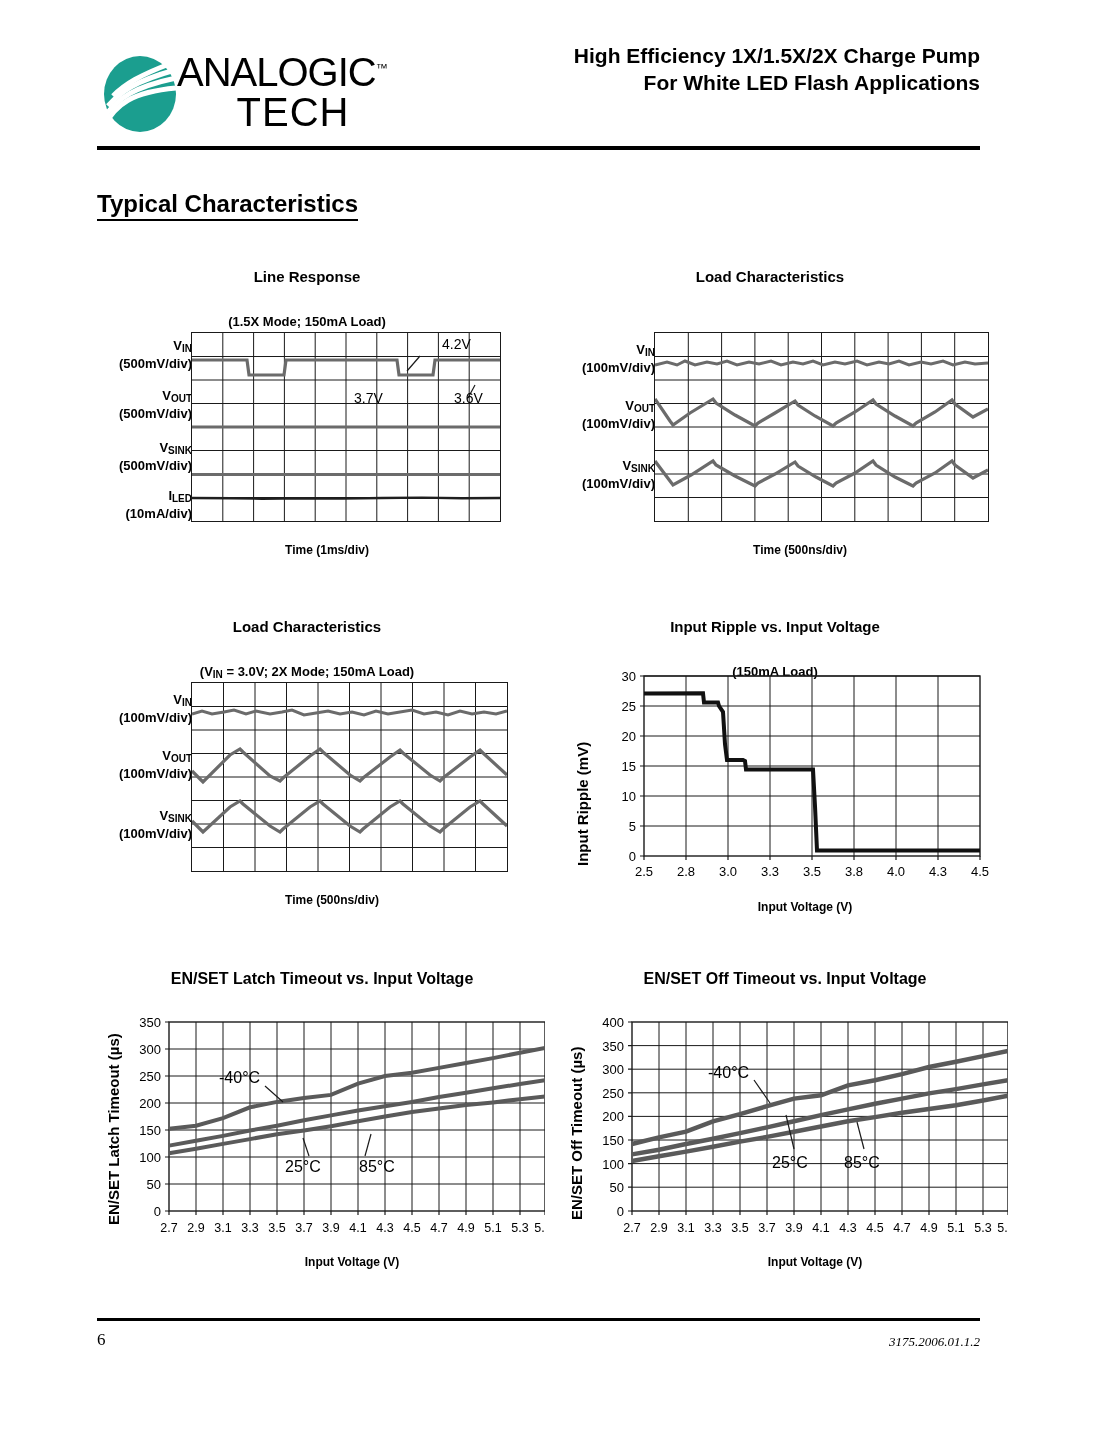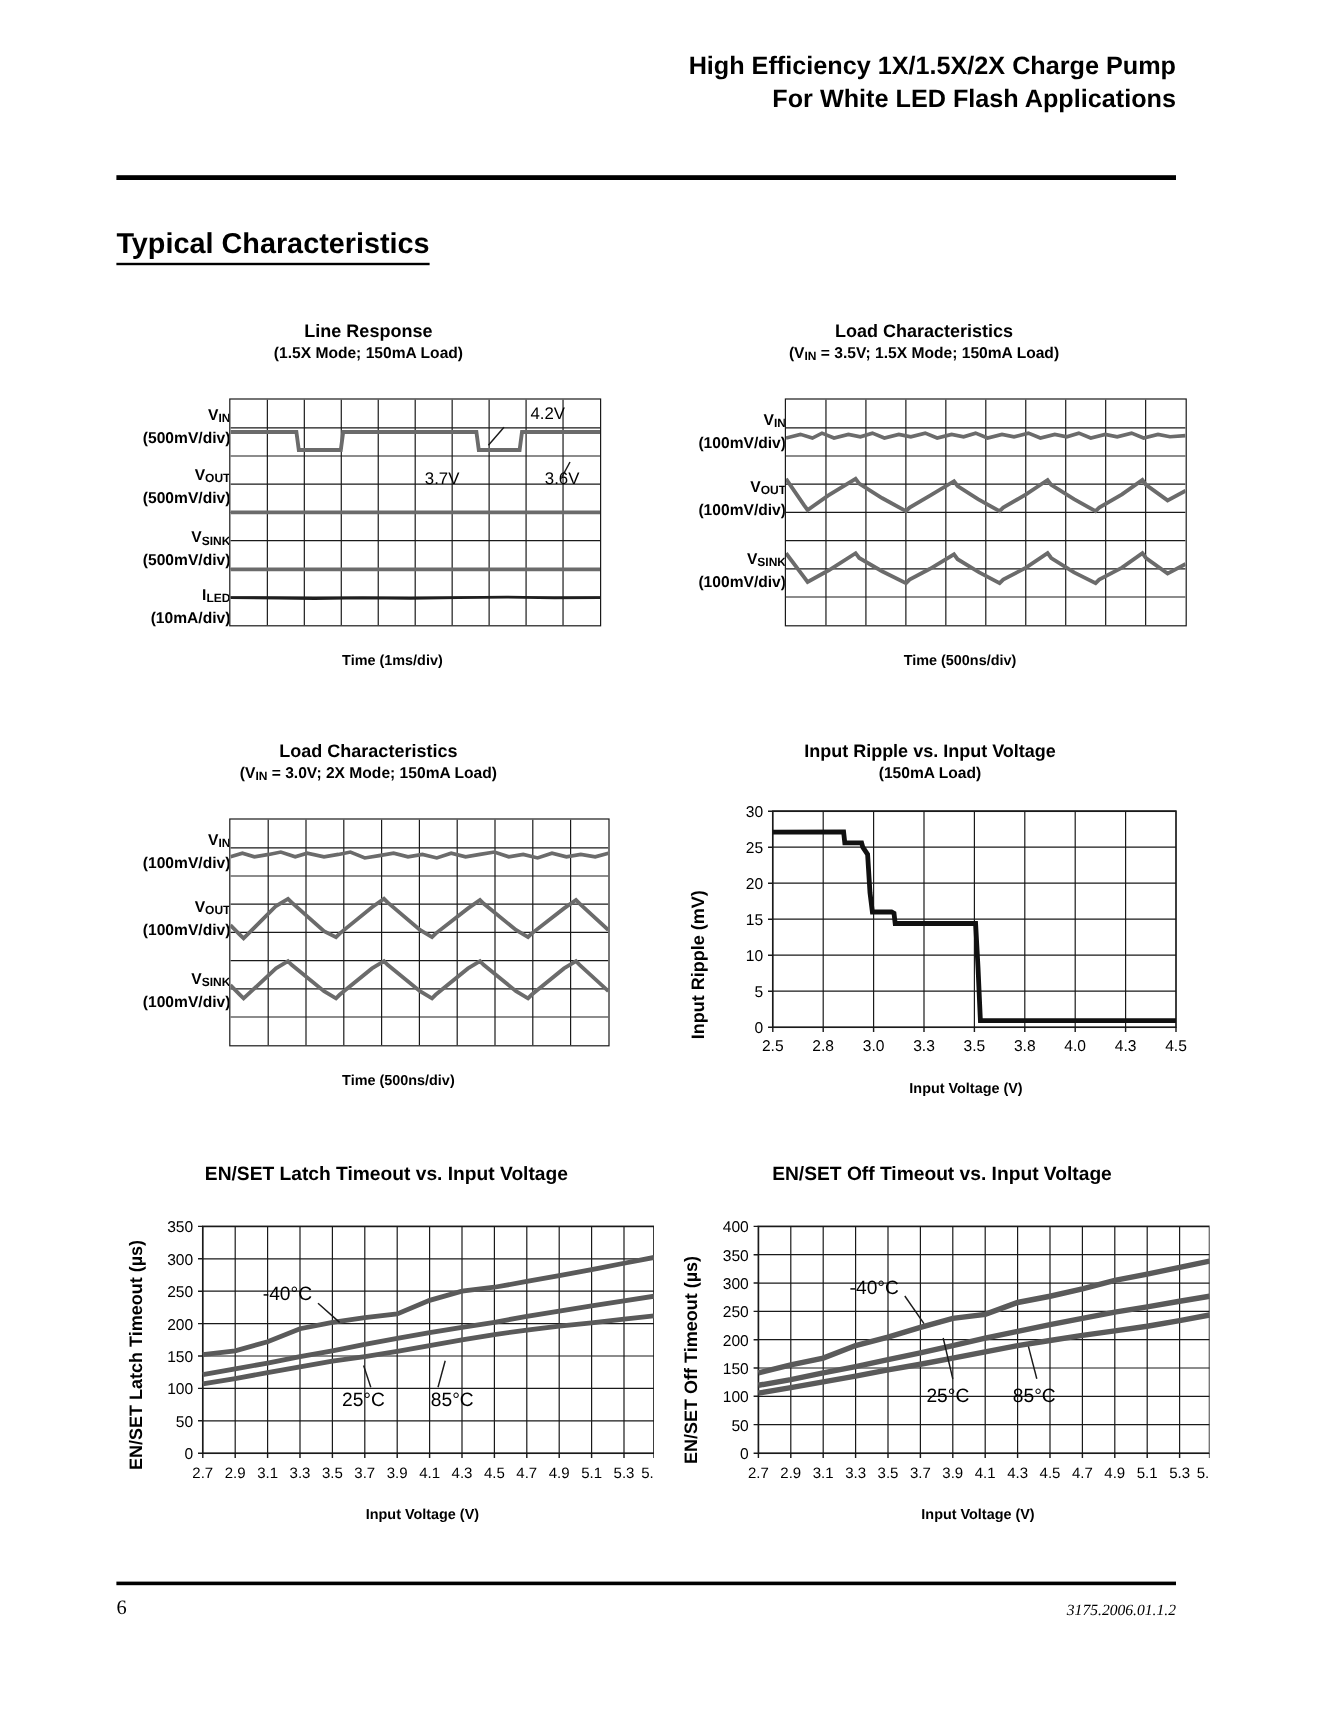--- a/index.html
+++ b/index.html
@@ -23,21 +23,21 @@
 
   
   .sect-title{position:absolute;left:97px;top:190px;font-size:24px;font-weight:bold;
     border-bottom:2px solid #000;padding-bottom:1px;}
   .sect-cond{position:absolute;left:97px;top:224px;font-size:16px;}
   sub{font-size:10px;vertical-align:-2px;}
 
   
   .chart{position:absolute;}
   .c-title{text-align:center;font-size:15px;font-weight:bold;line-height:18px;}
-  .c-sub{text-align:center;font-size:13px;font-weight:bold;line-height:16px;}
+  .c-sub{text-align:center;font-size:13px;font-weight:bold;line-height:16px;margin-top:28px;}
   .c-foot{text-align:center;font-size:12px;font-weight:bold;}
 
   
   .scope{position:absolute;border:1px solid #1a1a1a;background:#fff;}
   .scope svg{display:block;}
   .scope-labels{position:absolute;text-align:right;font-size:13px;font-weight:bold;line-height:15px;}
   .slab{position:absolute;right:0;text-align:right;white-space:nowrap;}
 
   
   .xy{position:absolute;}
@@ -50,20 +50,33 @@
   .pg{position:absolute;left:97px;top:1330px;font-size:17px;font-family:"Liberation Serif",serif;}
   .docid{position:absolute;right:125px;top:1334px;font-size:13px;font-style:italic;
     font-family:"Liberation Serif",serif;margin-left:24px;}
 </style>
 </head>
 <body>
 
 <div class="page">
 
   <div class="header">
+    <div class="logo-wrap">
+      <svg class="logo-mark" viewBox="0 0 76 80">
+        <ellipse cx="38" cy="40" rx="36" ry="38" fill="#1b9e8f"></ellipse>
+        <path d="M2 72 C14 50 30 38 74 34" stroke="#fff" stroke-width="5" fill="none"></path>
+        <path d="M3 62 C16 44 32 33 74 24" stroke="#fff" stroke-width="5" fill="none"></path>
+        <path d="M6 52 C19 37 34 27 73 16" stroke="#fff" stroke-width="5" fill="none"></path>
+        <path d="M11 42 C23 30 38 21 70 9" stroke="#fff" stroke-width="5" fill="none"></path>
+      </svg>
+      <div class="logo-text">
+        <div class="logo-word1"><span>ANALOGIC</span><span class="logo-tm">™</span></div>
+        <div class="logo-word2">TECH</div>
+      </div>
+    </div>
     <div class="head-right">
       <div class="head-sub">High Efficiency 1X/1.5X/2X Charge Pump</div>
       <div class="head-sub">For White LED Flash Applications</div>
     </div>
   </div>
   <div class="rule-top"></div>
 
   <div class="sect-title">Typical Characteristics</div>
 
   <div class="chart" style="left:97px;top:268px;width:420px;">
@@ -95,23 +108,20 @@
         <text x="162" y="70" font-size="14" font-family="Liberation Sans, sans-serif" fill="#000">3.7V</text>
         <text x="250" y="16" font-size="14" font-family="Liberation Sans, sans-serif" fill="#000">4.2V</text>
         <text x="262" y="70" font-size="14" font-family="Liberation Sans, sans-serif" fill="#000">3.6V</text>
       </svg>
     </div>
     <div class="c-foot" style="position:absolute;left:60px;top:275px;width:340px;">Time (1ms/div)</div>
   </div>
 
   <div class="chart" style="left:560px;top:268px;width:420px;">
     <div class="c-title">Load Characteristics</div>
-    <div class="c-sub">
-      (V<sub>IN</sub> = 3.5V; 1.5X Mode; 150mA Load)
-    </div>
     <div class="scope-labels" style="left:0;top:62px;width:95px;height:195px;">
       <div class="slab" style="top:12px;"><b>V<sub>IN</sub></b><br><b>(100mV/div)</b></div>
       <div class="slab" style="top:68px;"><b>V<sub>OUT</sub></b><br><b>(100mV/div)</b></div>
       <div class="slab" style="top:128px;"><b>V<sub>SINK</sub></b><br><b>(100mV/div)</b></div>
     </div>
     <div class="scope" style="left:94px;top:64px;width:333px;height:188px;">
       <svg width="333" height="188" viewBox="0 0 333 188">
         <g stroke="#1a1a1a" stroke-width="1" fill="none">
           <path d="M33.3 0V188 M66.6 0V188 M99.9 0V188 M133.2 0V188 M166.5 0V188 M199.8 0V188 M233.1 0V188 M266.4 0V188 M299.7 0V188"></path>
           <path d="M0 23.5H333 M0 47H333 M0 70.5H333 M0 94H333 M0 117.5H333 M0 141H333 M0 164.5H333"></path>

